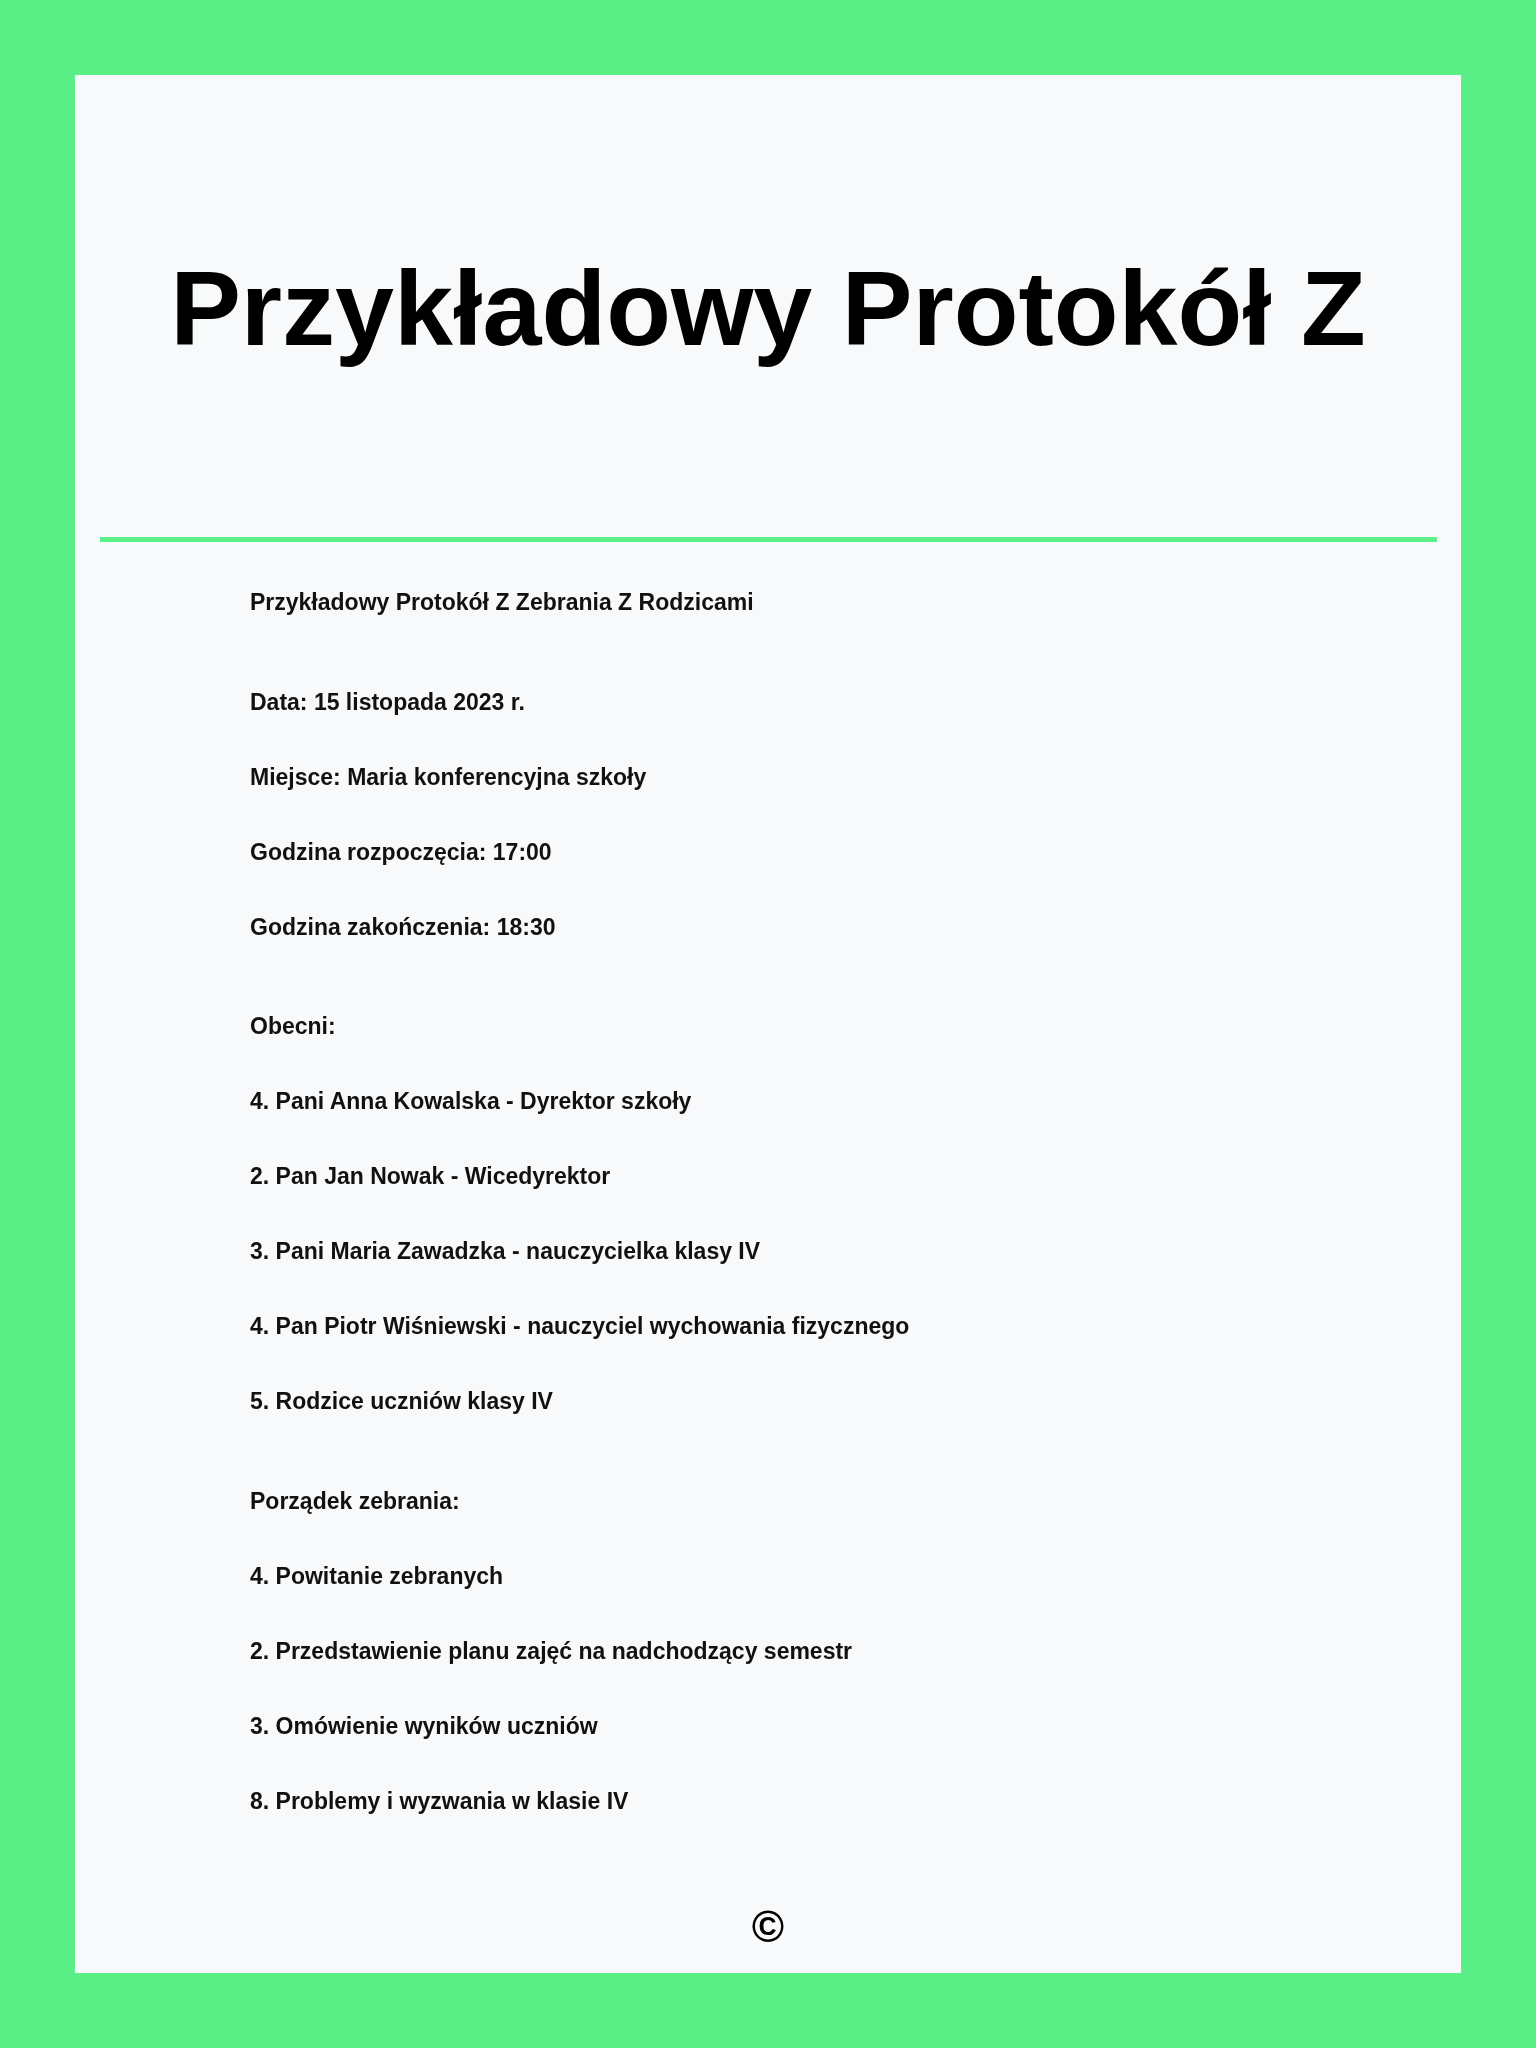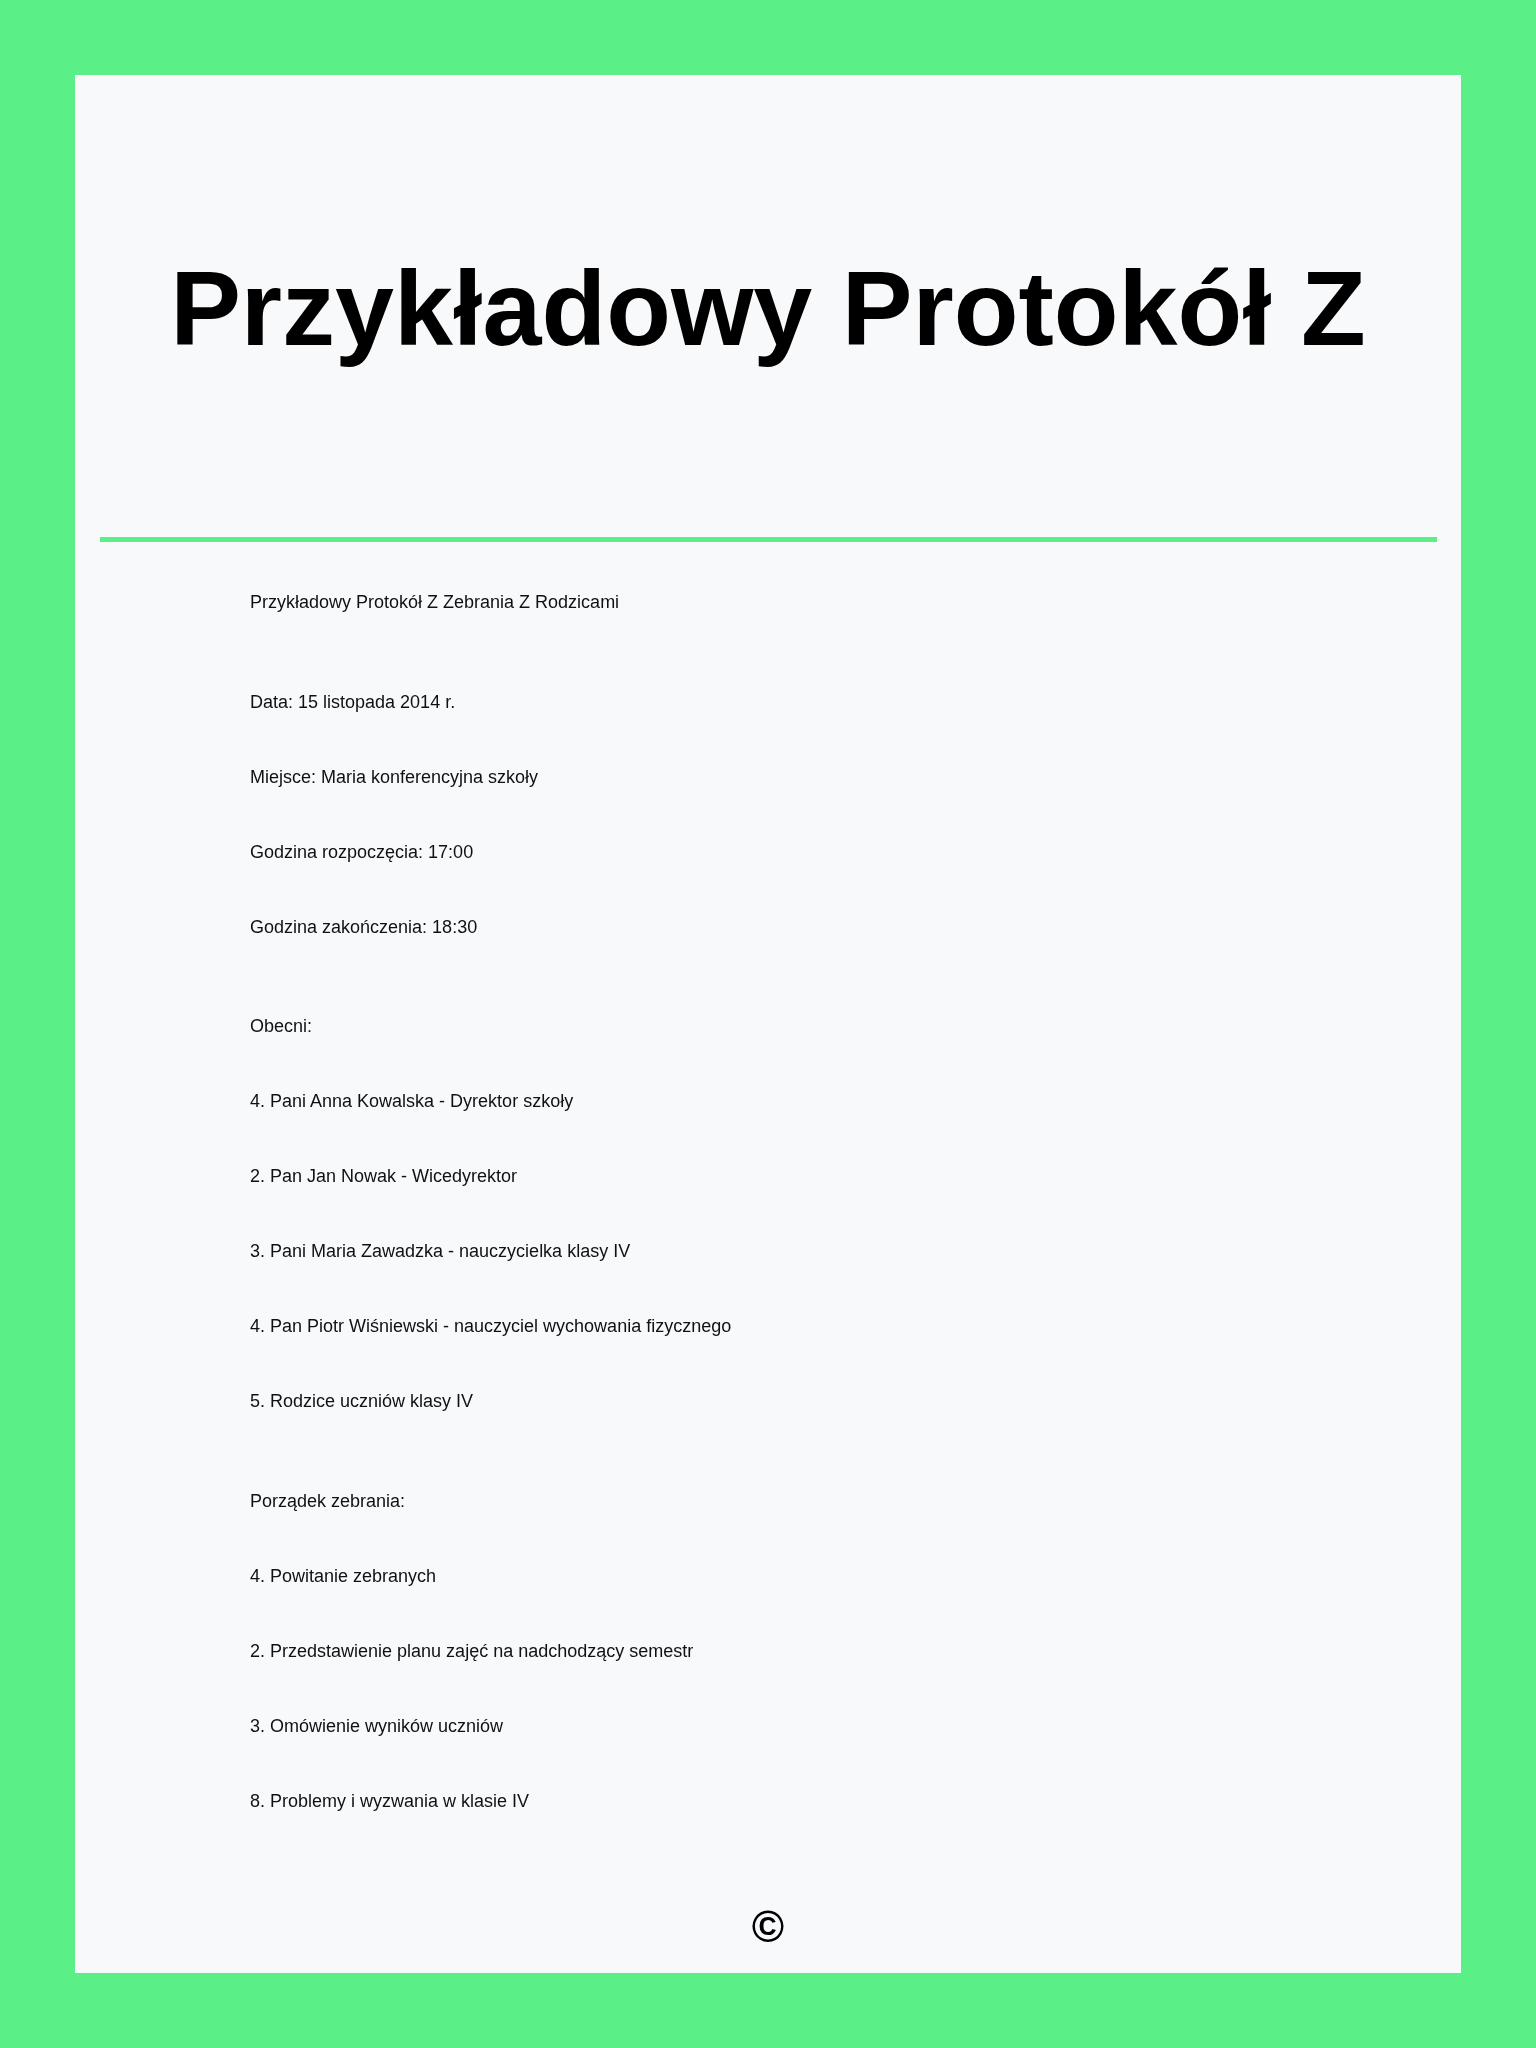--- a/index.html
+++ b/index.html
@@ -33,22 +33,22 @@
       position: absolute;
       left: 100px; top: 537px;
       width: 1337px; height: 5px;
       background: #5af087;
       border: 0;
       margin: 0;
     }
     .body-text {
       position: absolute;
       left: 250px;
-      font-size: 18px;
-      font-weight: normal;
+      font-size: 23px;
+      font-weight: bold;
       color: #111;
       line-height: 24px;
       white-space: nowrap;
     }
     .copyright {
       position: absolute;
       left: 0; width: 1536px;
       top: 1905px;
       text-align: center;
       font-size: 44px;
@@ -63,21 +63,21 @@
 <div class="card"></div>
 
 <h1 class="title">
   <span>Przykładowy Protokół Z</span>
 </h1>
 
 <hr class="divider">
 
 <div class="body-text" style="top:590px">Przykładowy Protokół Z Zebrania Z Rodzicami</div>
 
-<div class="body-text" style="top:690px">Data: 15 listopada 2014 r.</div>
+<div class="body-text" style="top:690px">Data: 15 listopada 2023 r.</div>
 <div class="body-text" style="top:765px">Miejsce: Maria konferencyjna szkoły</div>
 <div class="body-text" style="top:840px">Godzina rozpoczęcia: 17:00</div>
 <div class="body-text" style="top:915px">Godzina zakończenia: 18:30</div>
 
 <div class="body-text" style="top:1014px">Obecni:</div>
 <div class="body-text" style="top:1089px">4. Pani Anna Kowalska - Dyrektor szkoły</div>
 <div class="body-text" style="top:1164px">2. Pan Jan Nowak - Wicedyrektor</div>
 <div class="body-text" style="top:1239px">3. Pani Maria Zawadzka - nauczycielka klasy IV</div>
 <div class="body-text" style="top:1314px">4. Pan Piotr Wiśniewski - nauczyciel wychowania fizycznego</div>
 <div class="body-text" style="top:1389px">5. Rodzice uczniów klasy IV</div>

